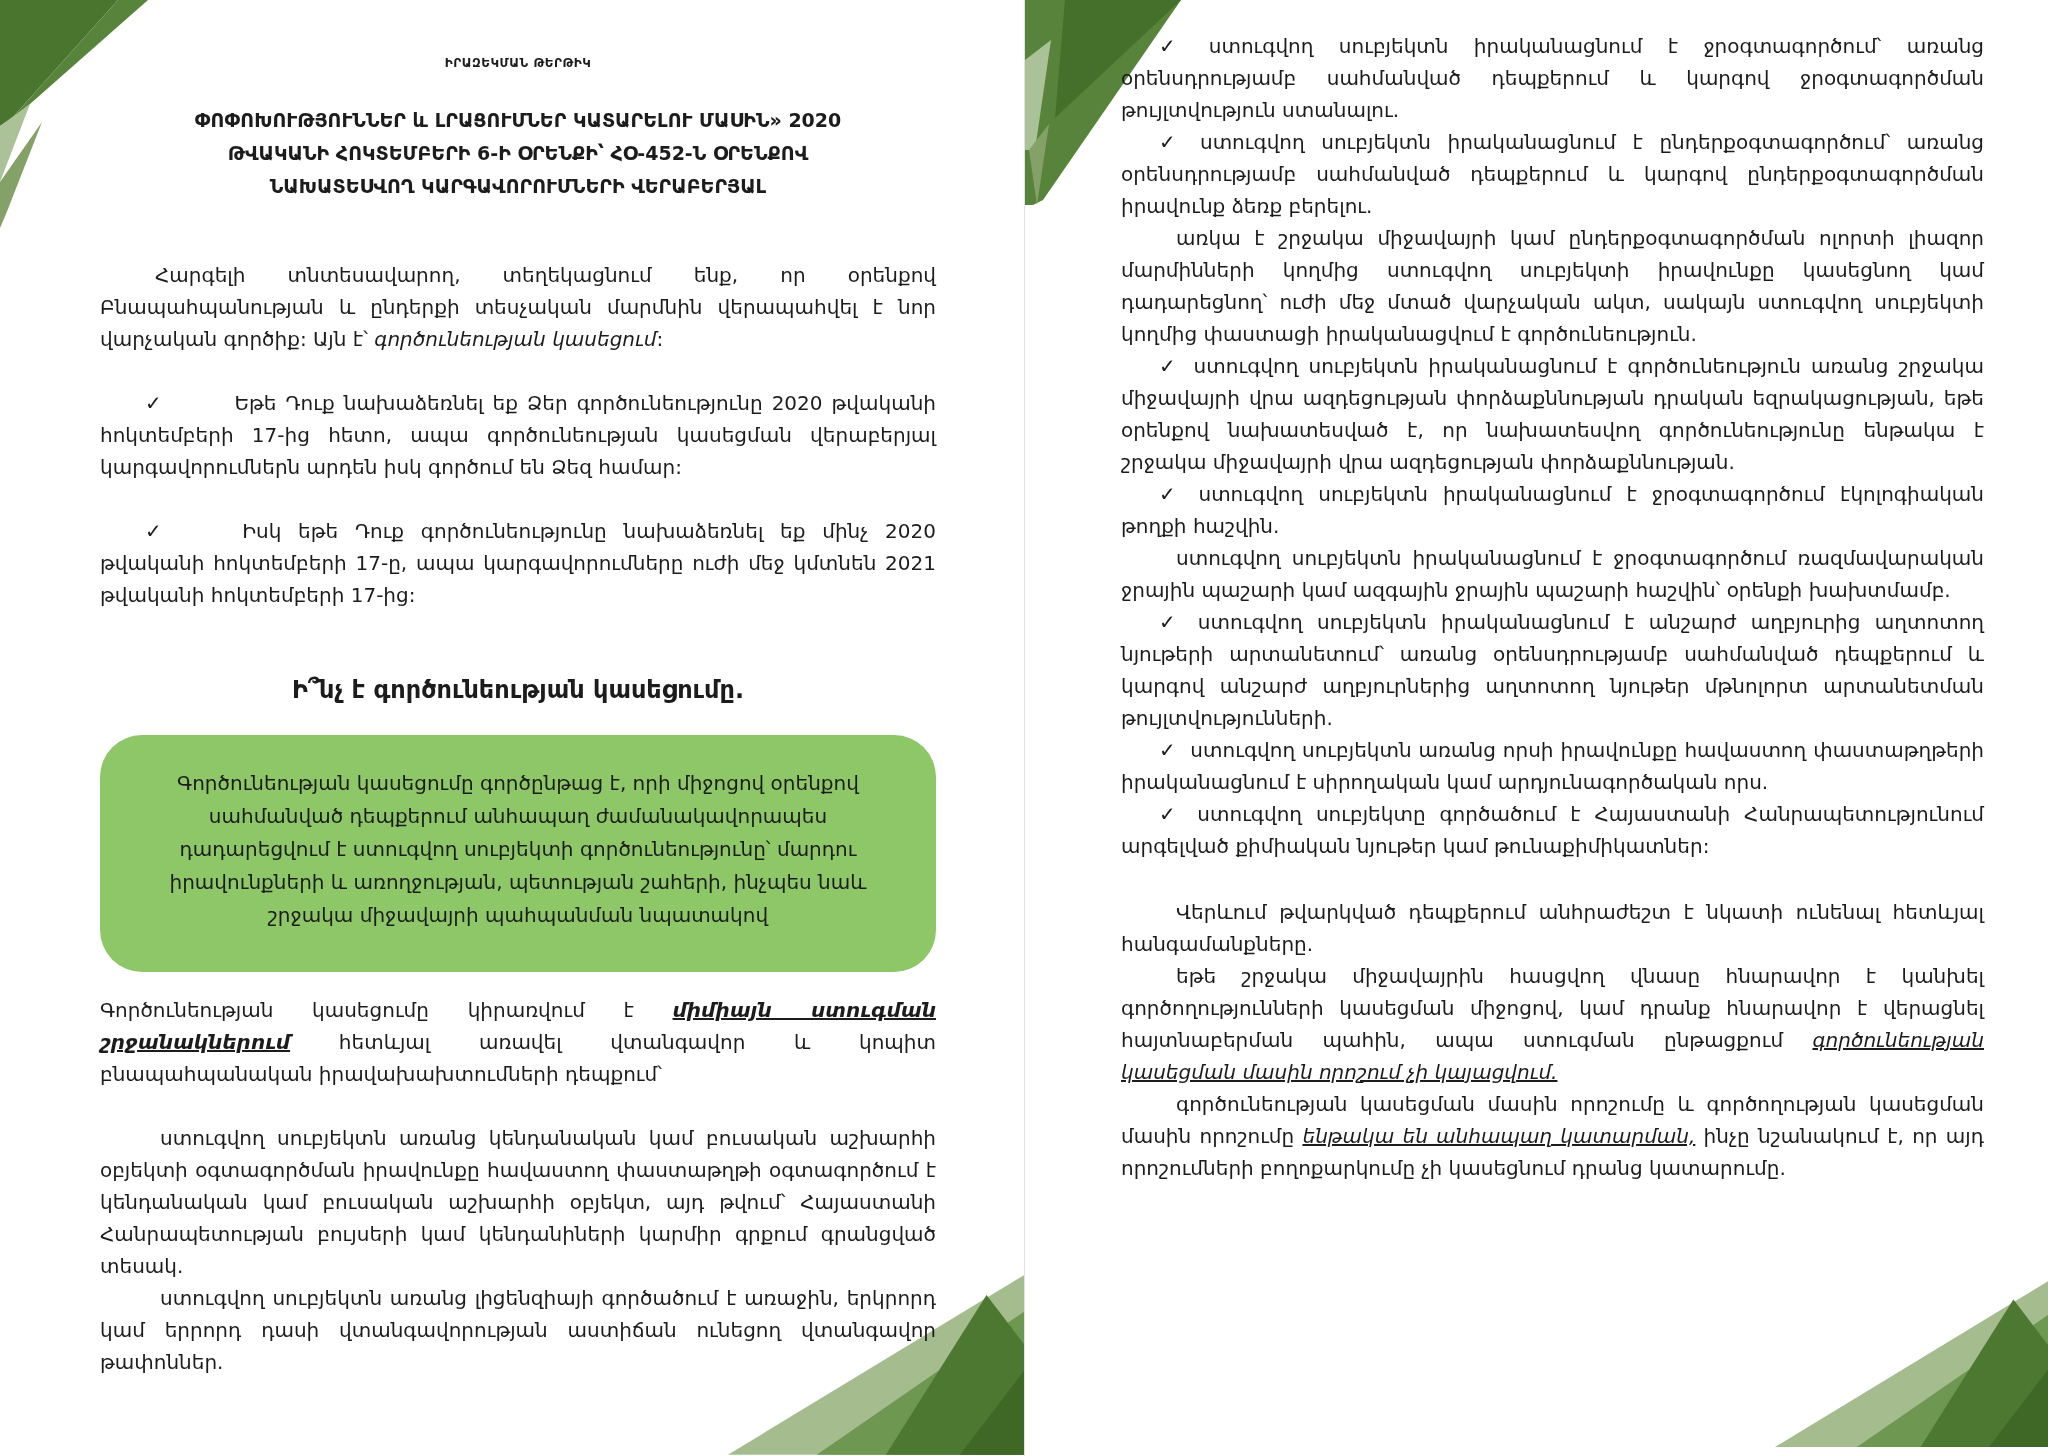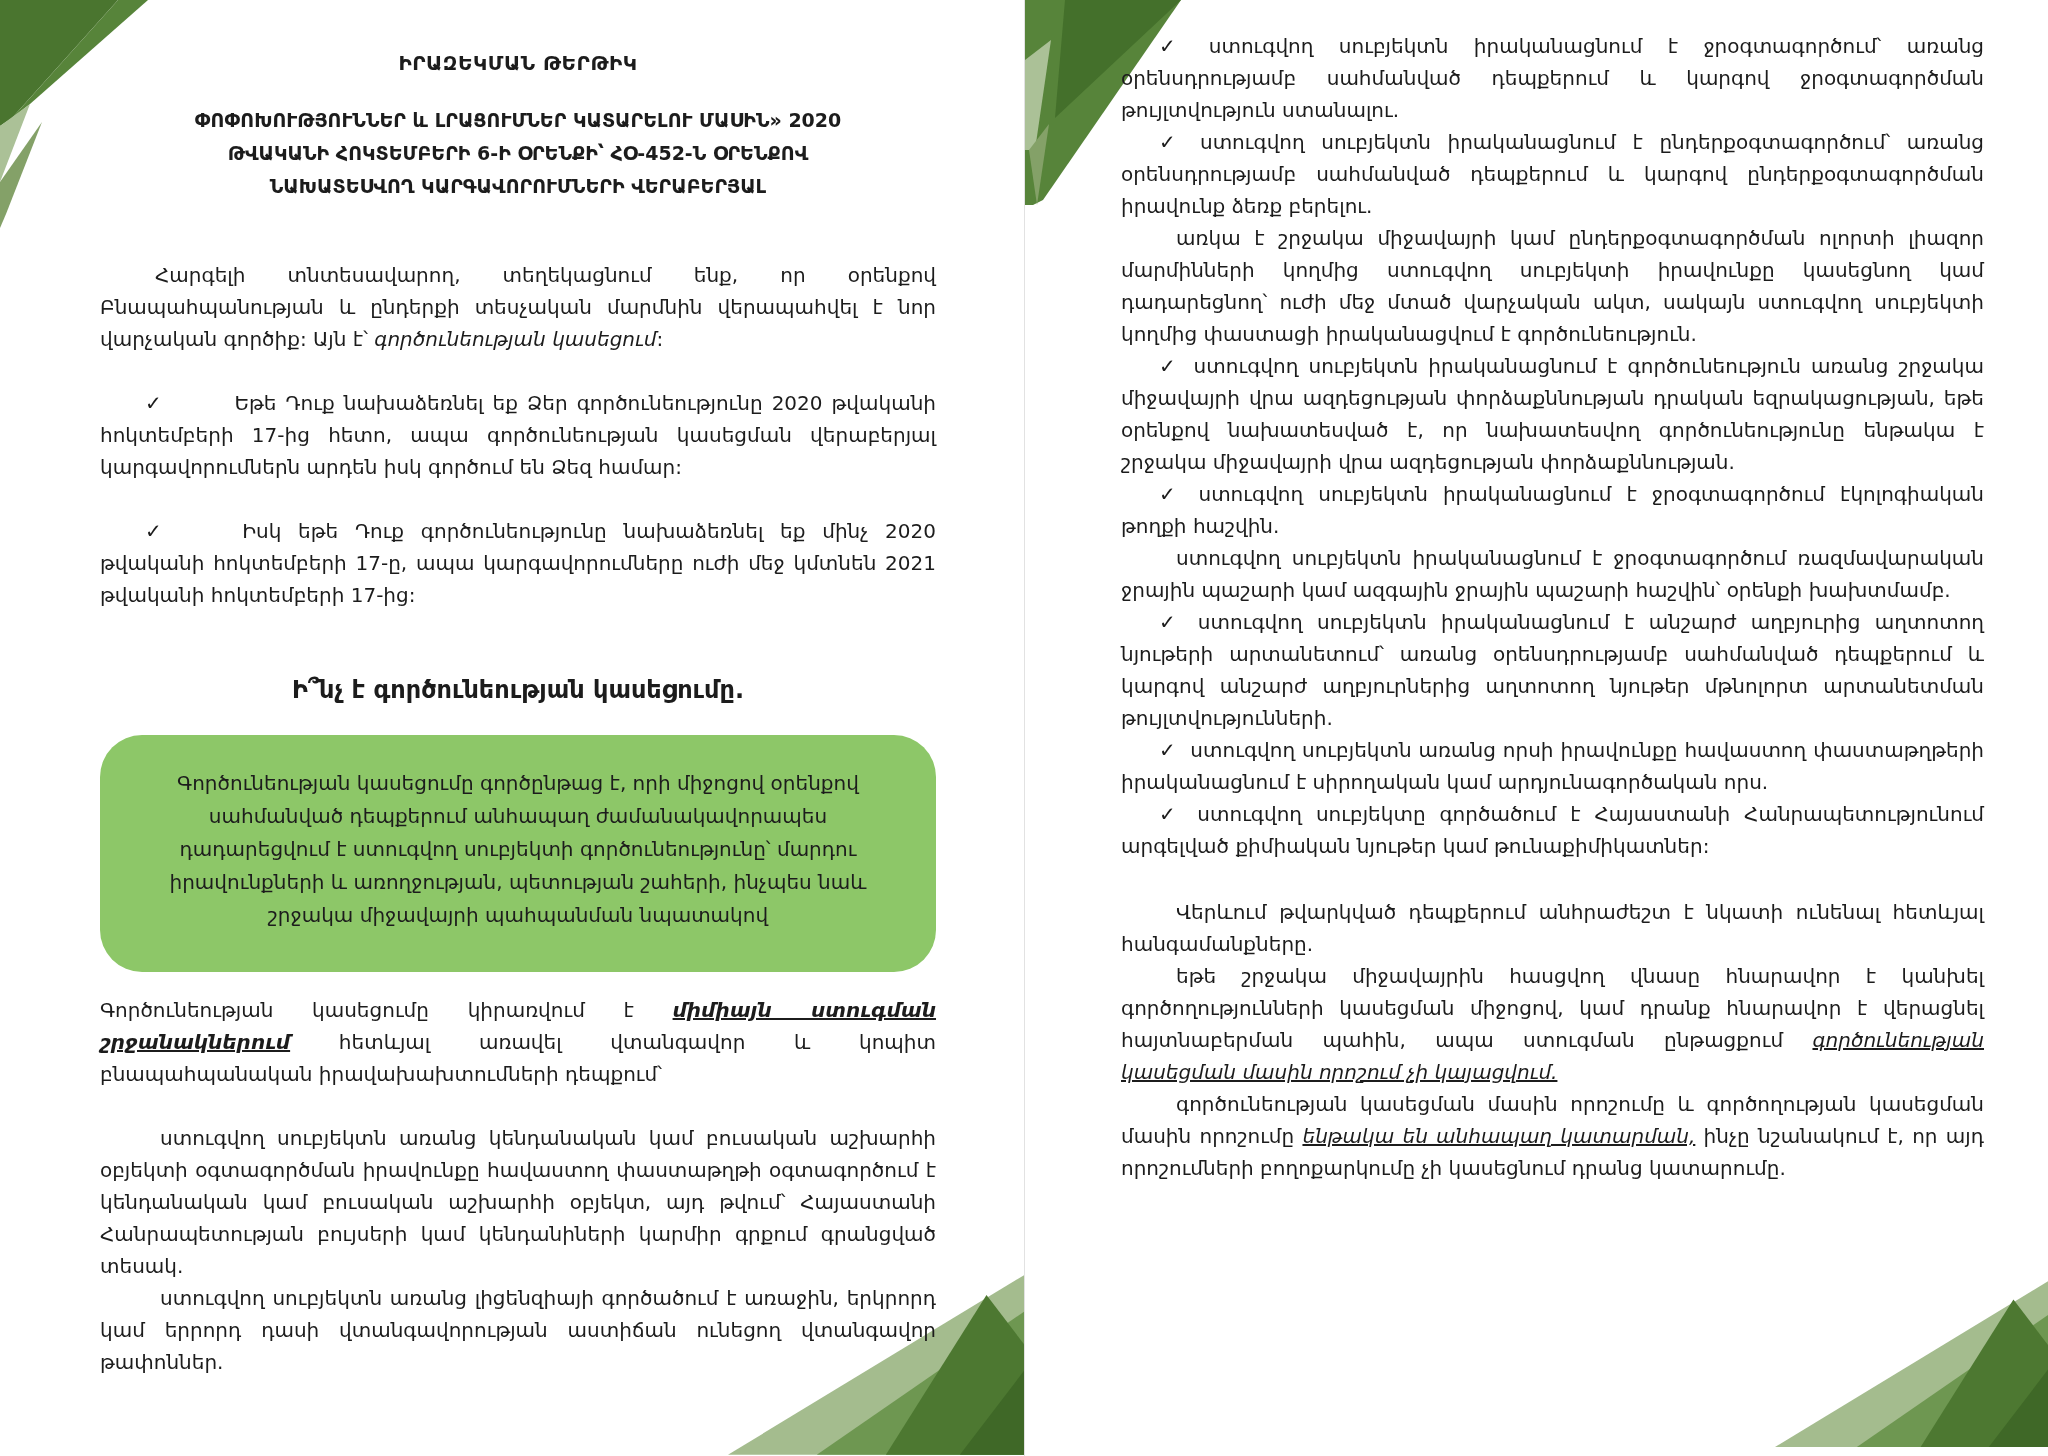--- a/index.html
+++ b/index.html
@@ -30,21 +30,21 @@
   .page-right .page-inner{padding:30px 64px 0 96px;}
 
   .corner{position:absolute;z-index:1;pointer-events:none;}
   .corner.tl{top:0;left:0;}
   .corner.br{bottom:0;right:0;}
 
   p{margin:0;}
   .body-text{font-size:20px;line-height:32px;text-align:justify;}
   .para{text-indent:55px;}
   .doc-title{
-    text-align:center;font-weight:bold;font-size:20px;line-height:30px;
+    text-align:center;font-weight:bold;font-size:12px;line-height:30px;
     margin-top:8px;letter-spacing:.5px;
   }
   .title-block{
     text-align:center;font-weight:bold;font-size:19px;line-height:33px;
     margin-top:26px;
   }
   .intro{margin-top:56px;}
   .check-para-l{text-indent:45px;margin-top:32px;}
   .check-para-l .check{margin-right:70px;}
   .check{font-weight:normal;}

